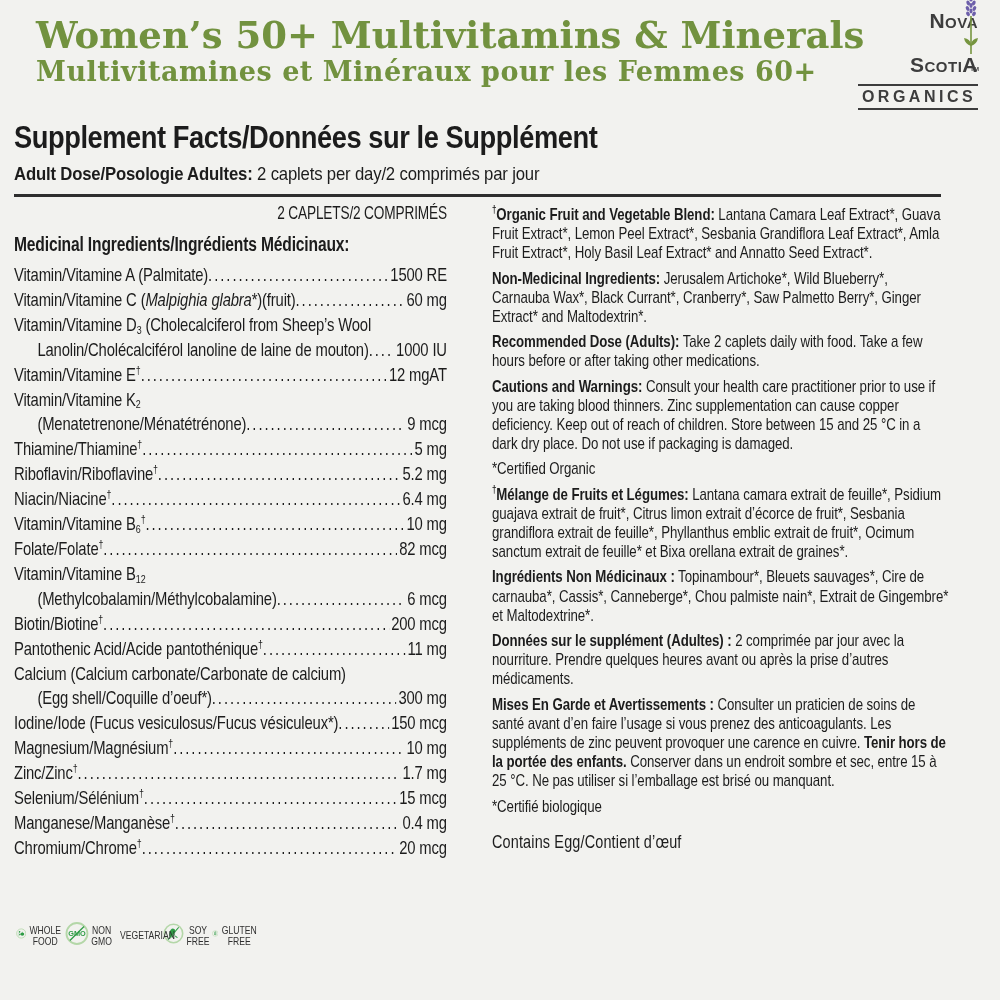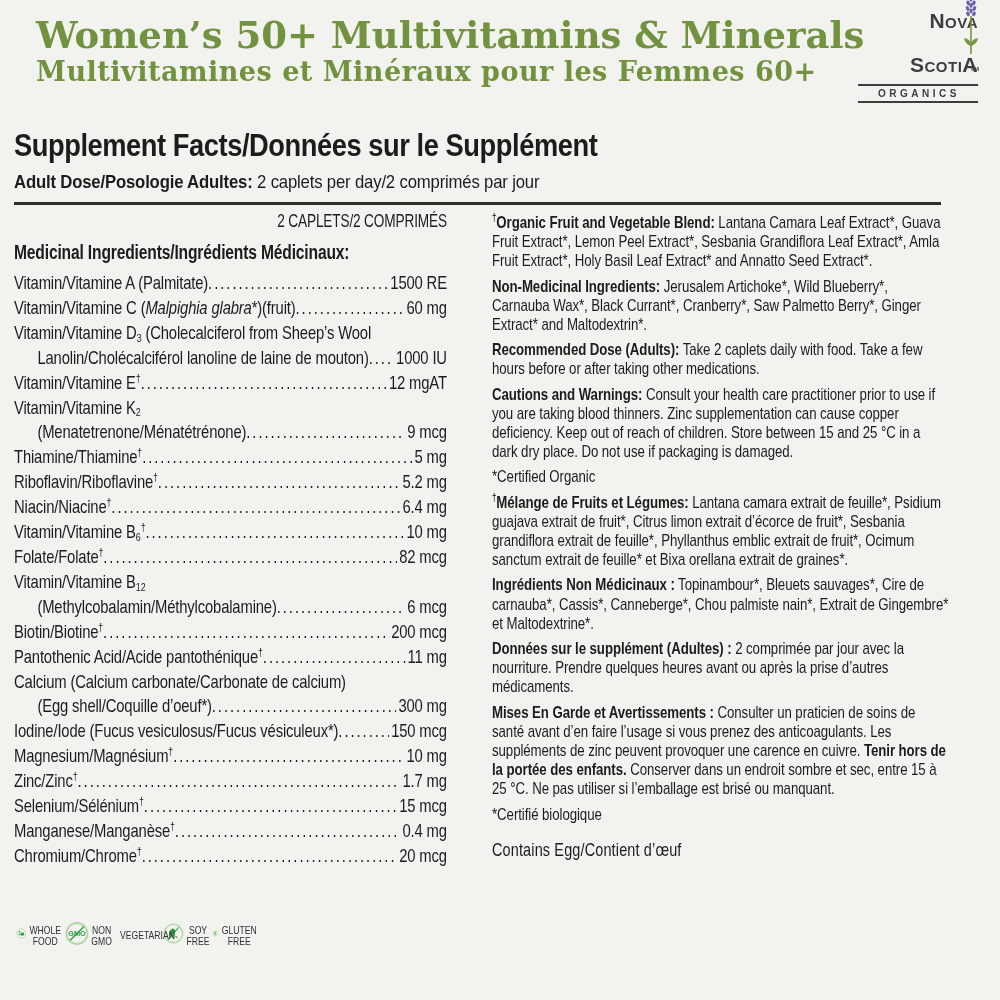--- a/index.html
+++ b/index.html
@@ -27,26 +27,26 @@
     font-size:27px; line-height:31px; letter-spacing:0.5px;
   }
   .logo { position:absolute; right:22px; top:10px; width:120px; text-align:center; }
   .logo-name { display:flex; align-items:flex-end; color:#3d3d3d;flex-direction:column; }
   .logo-word { font-variant:small-caps; font-weight:bold; font-size:21px; line-height:22px; letter-spacing:0.5px; }
   .logo-tm { font-size:6px; font-weight:bold; position:relative; top:-10px; left:1px; }
   .sprig { position:relative; width:13px; height:22px; display:inline-block; }
   .sprig svg { position:absolute; left:-1px; bottom:0px; width:14px; height:58px; overflow:visible; }
   .logo-sub {
     border-top:2px solid #3d3d3d; border-bottom:2px solid #3d3d3d;
-    font-size:10px; letter-spacing:3.5px; font-weight:bold; color:#3d3d3d;
+    font-size:16px; letter-spacing:3.5px; font-weight:bold; color:#3d3d3d;
     padding:2px 0 2px 2px; margin-top:2px;
   }
 
   
-  .facts { position:absolute; left:14px; top:128px; width:972px; }
+  .facts { position:absolute; left:14px; top:120px; width:972px; }
   .facts-title {
     font-size:31px; font-weight:bold; letter-spacing:-0.5px;
     transform:scaleX(0.88); transform-origin:left; white-space:nowrap;
   }
   .dose-line {
     font-size:19px; margin-top:7px; letter-spacing:-0.2px;
     transform:scaleX(0.88); transform-origin:left; white-space:nowrap;
   }
   .dose-label { font-weight:bold; }
   .facts-rule { border:none; border-top:3px solid #2e2e2e; width:927px; margin-top:9px; }

